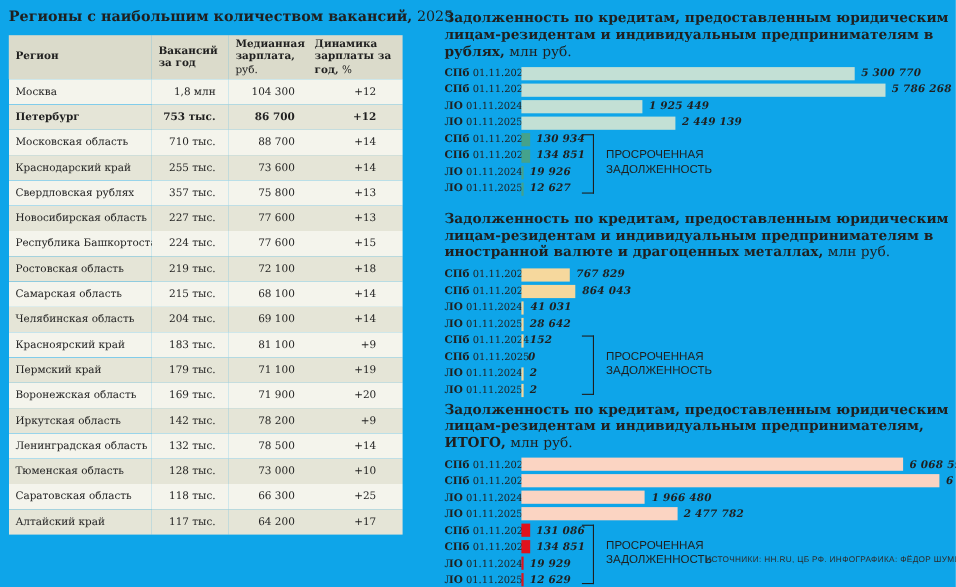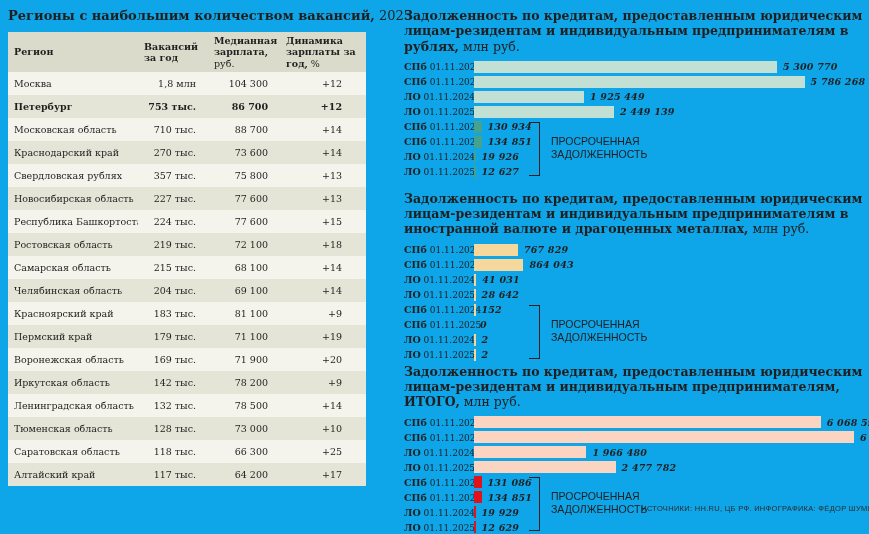--- a/index.html
+++ b/index.html
@@ -83,21 +83,21 @@
             <td class="d">+12</td>
           </tr>
         <tr>
             <td class="rg">Московская область</td>
             <td class="v">710 тыс.</td>
             <td class="s">88 700</td>
             <td class="d">+14</td>
           </tr>
         <tr>
             <td class="rg">Краснодарский край</td>
-            <td class="v">270 тыс.</td>
+            <td class="v">255 тыс.</td>
             <td class="s">73 600</td>
             <td class="d">+14</td>
           </tr>
         <tr>
             <td class="rg">Свердловская рублях</td>
             <td class="v">357 тыс.</td>
             <td class="s">75 800</td>
             <td class="d">+13</td>
           </tr>
         <tr>

